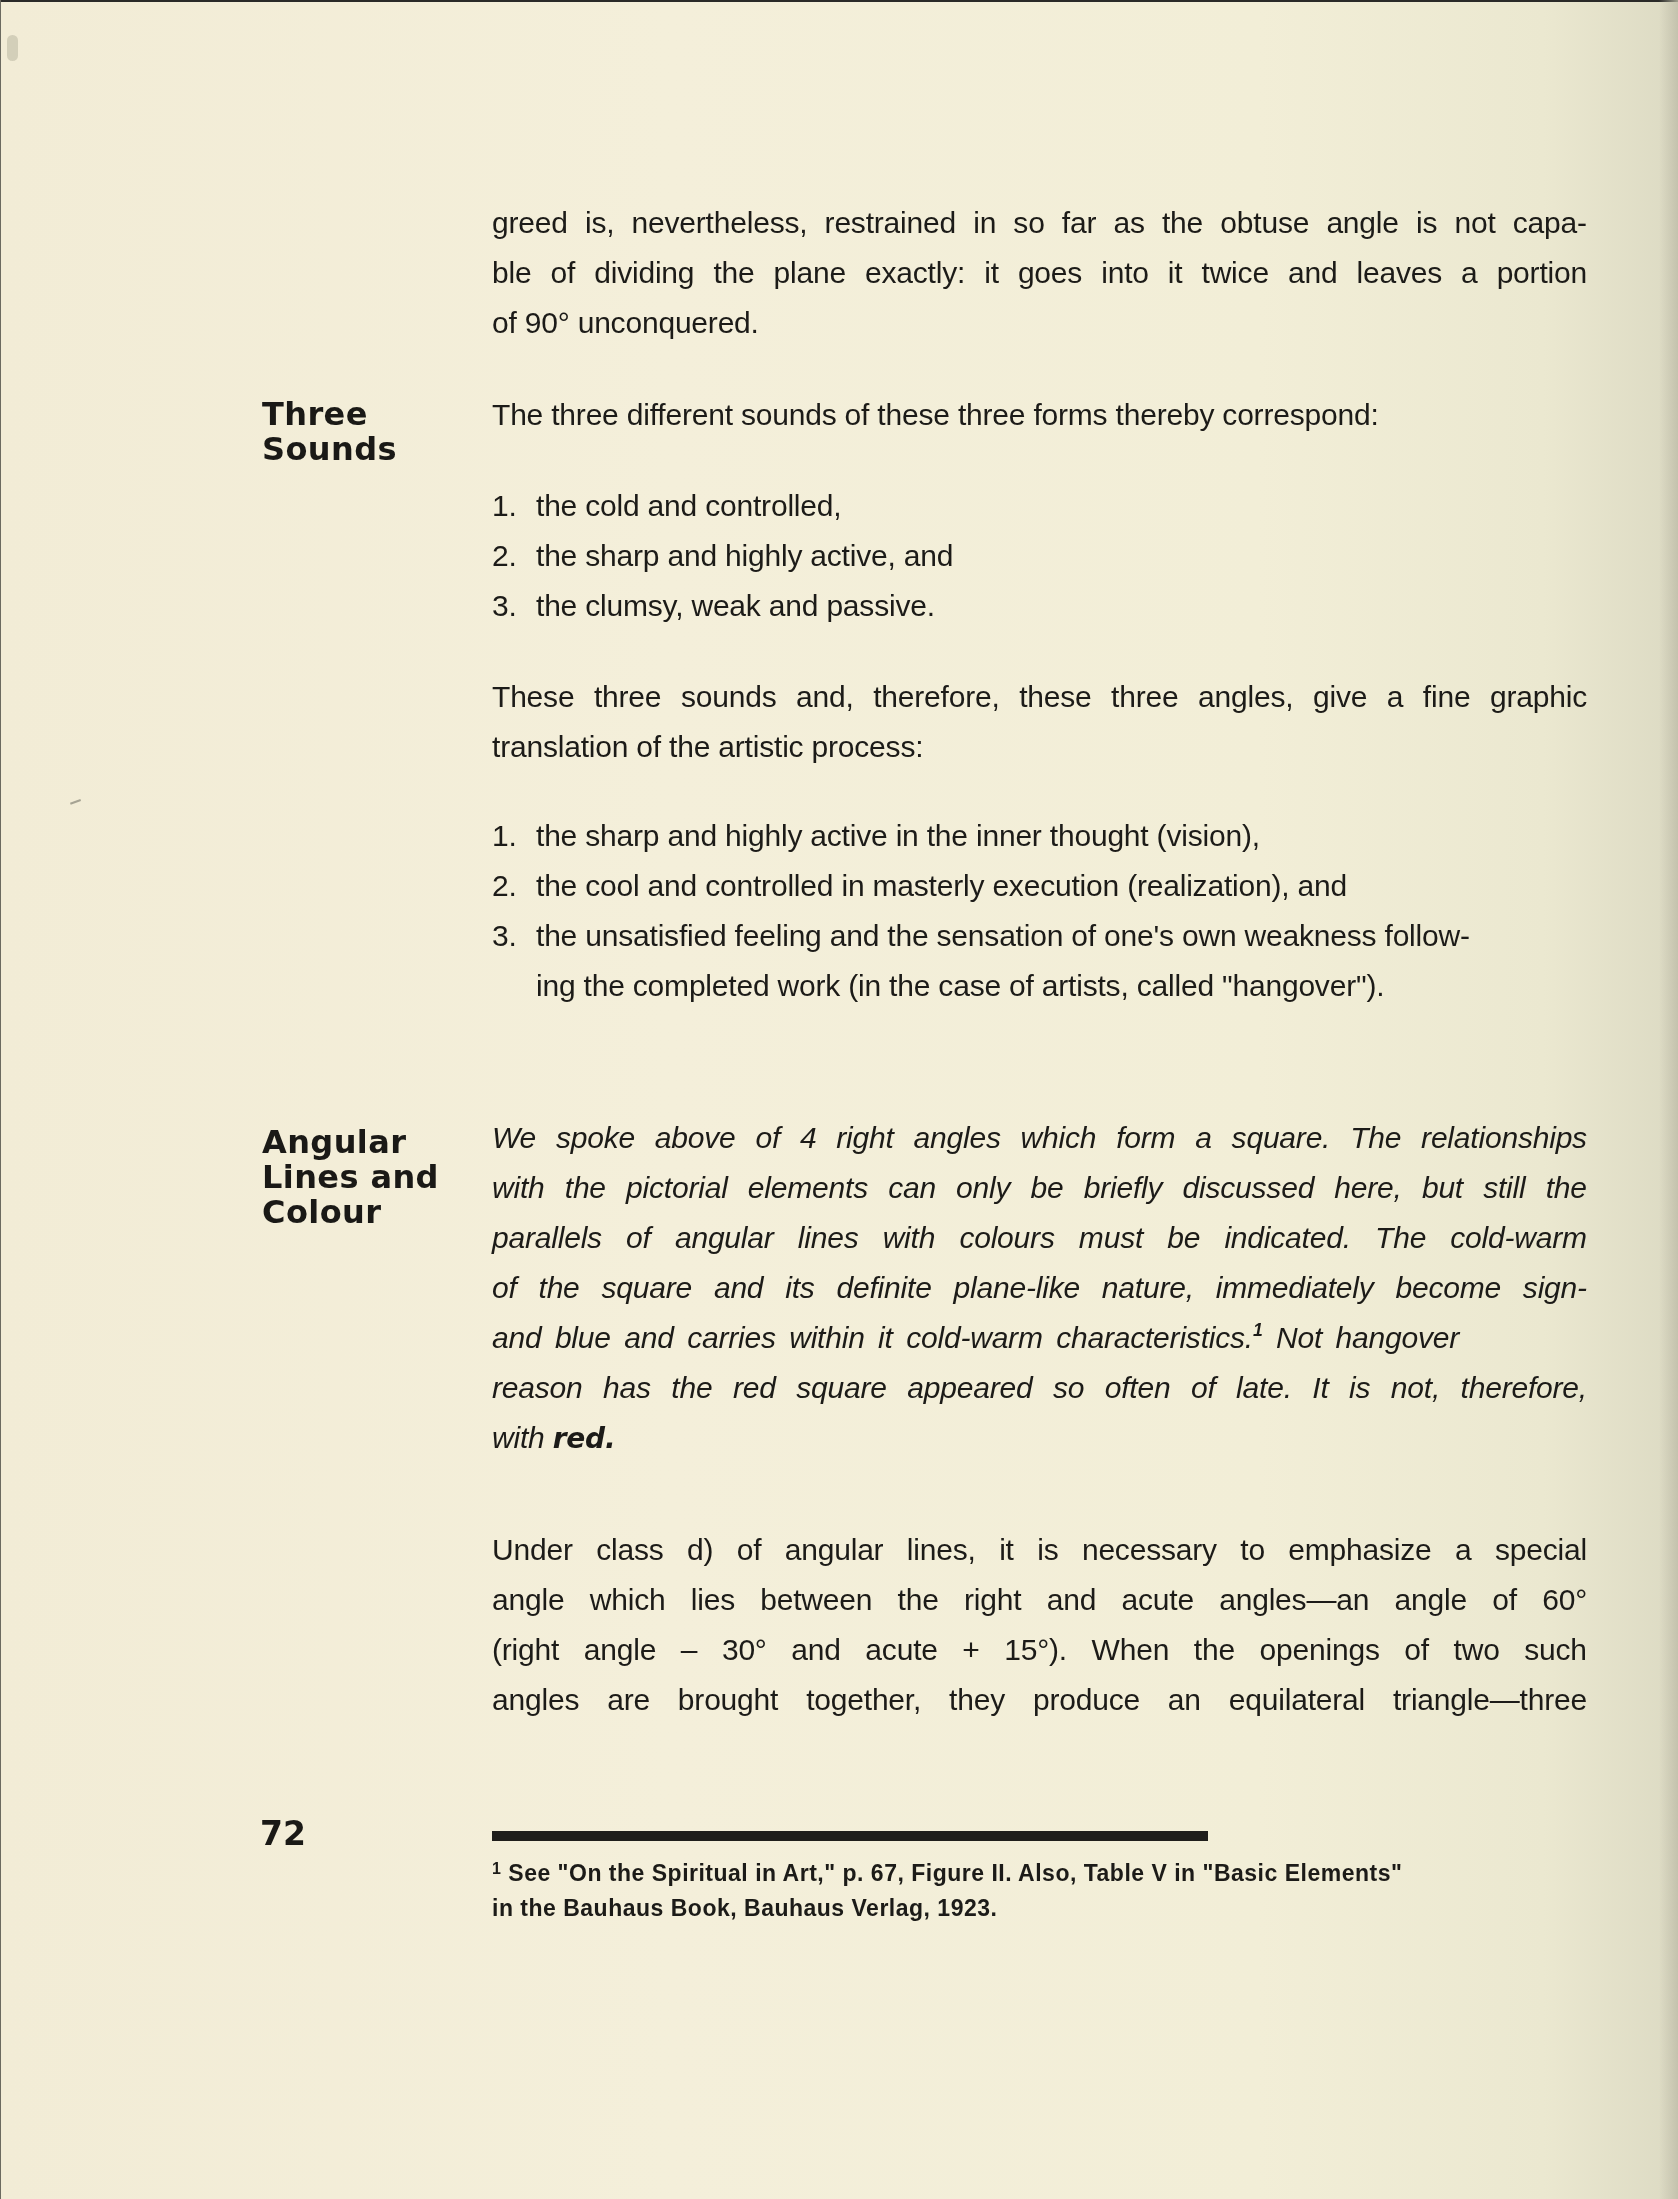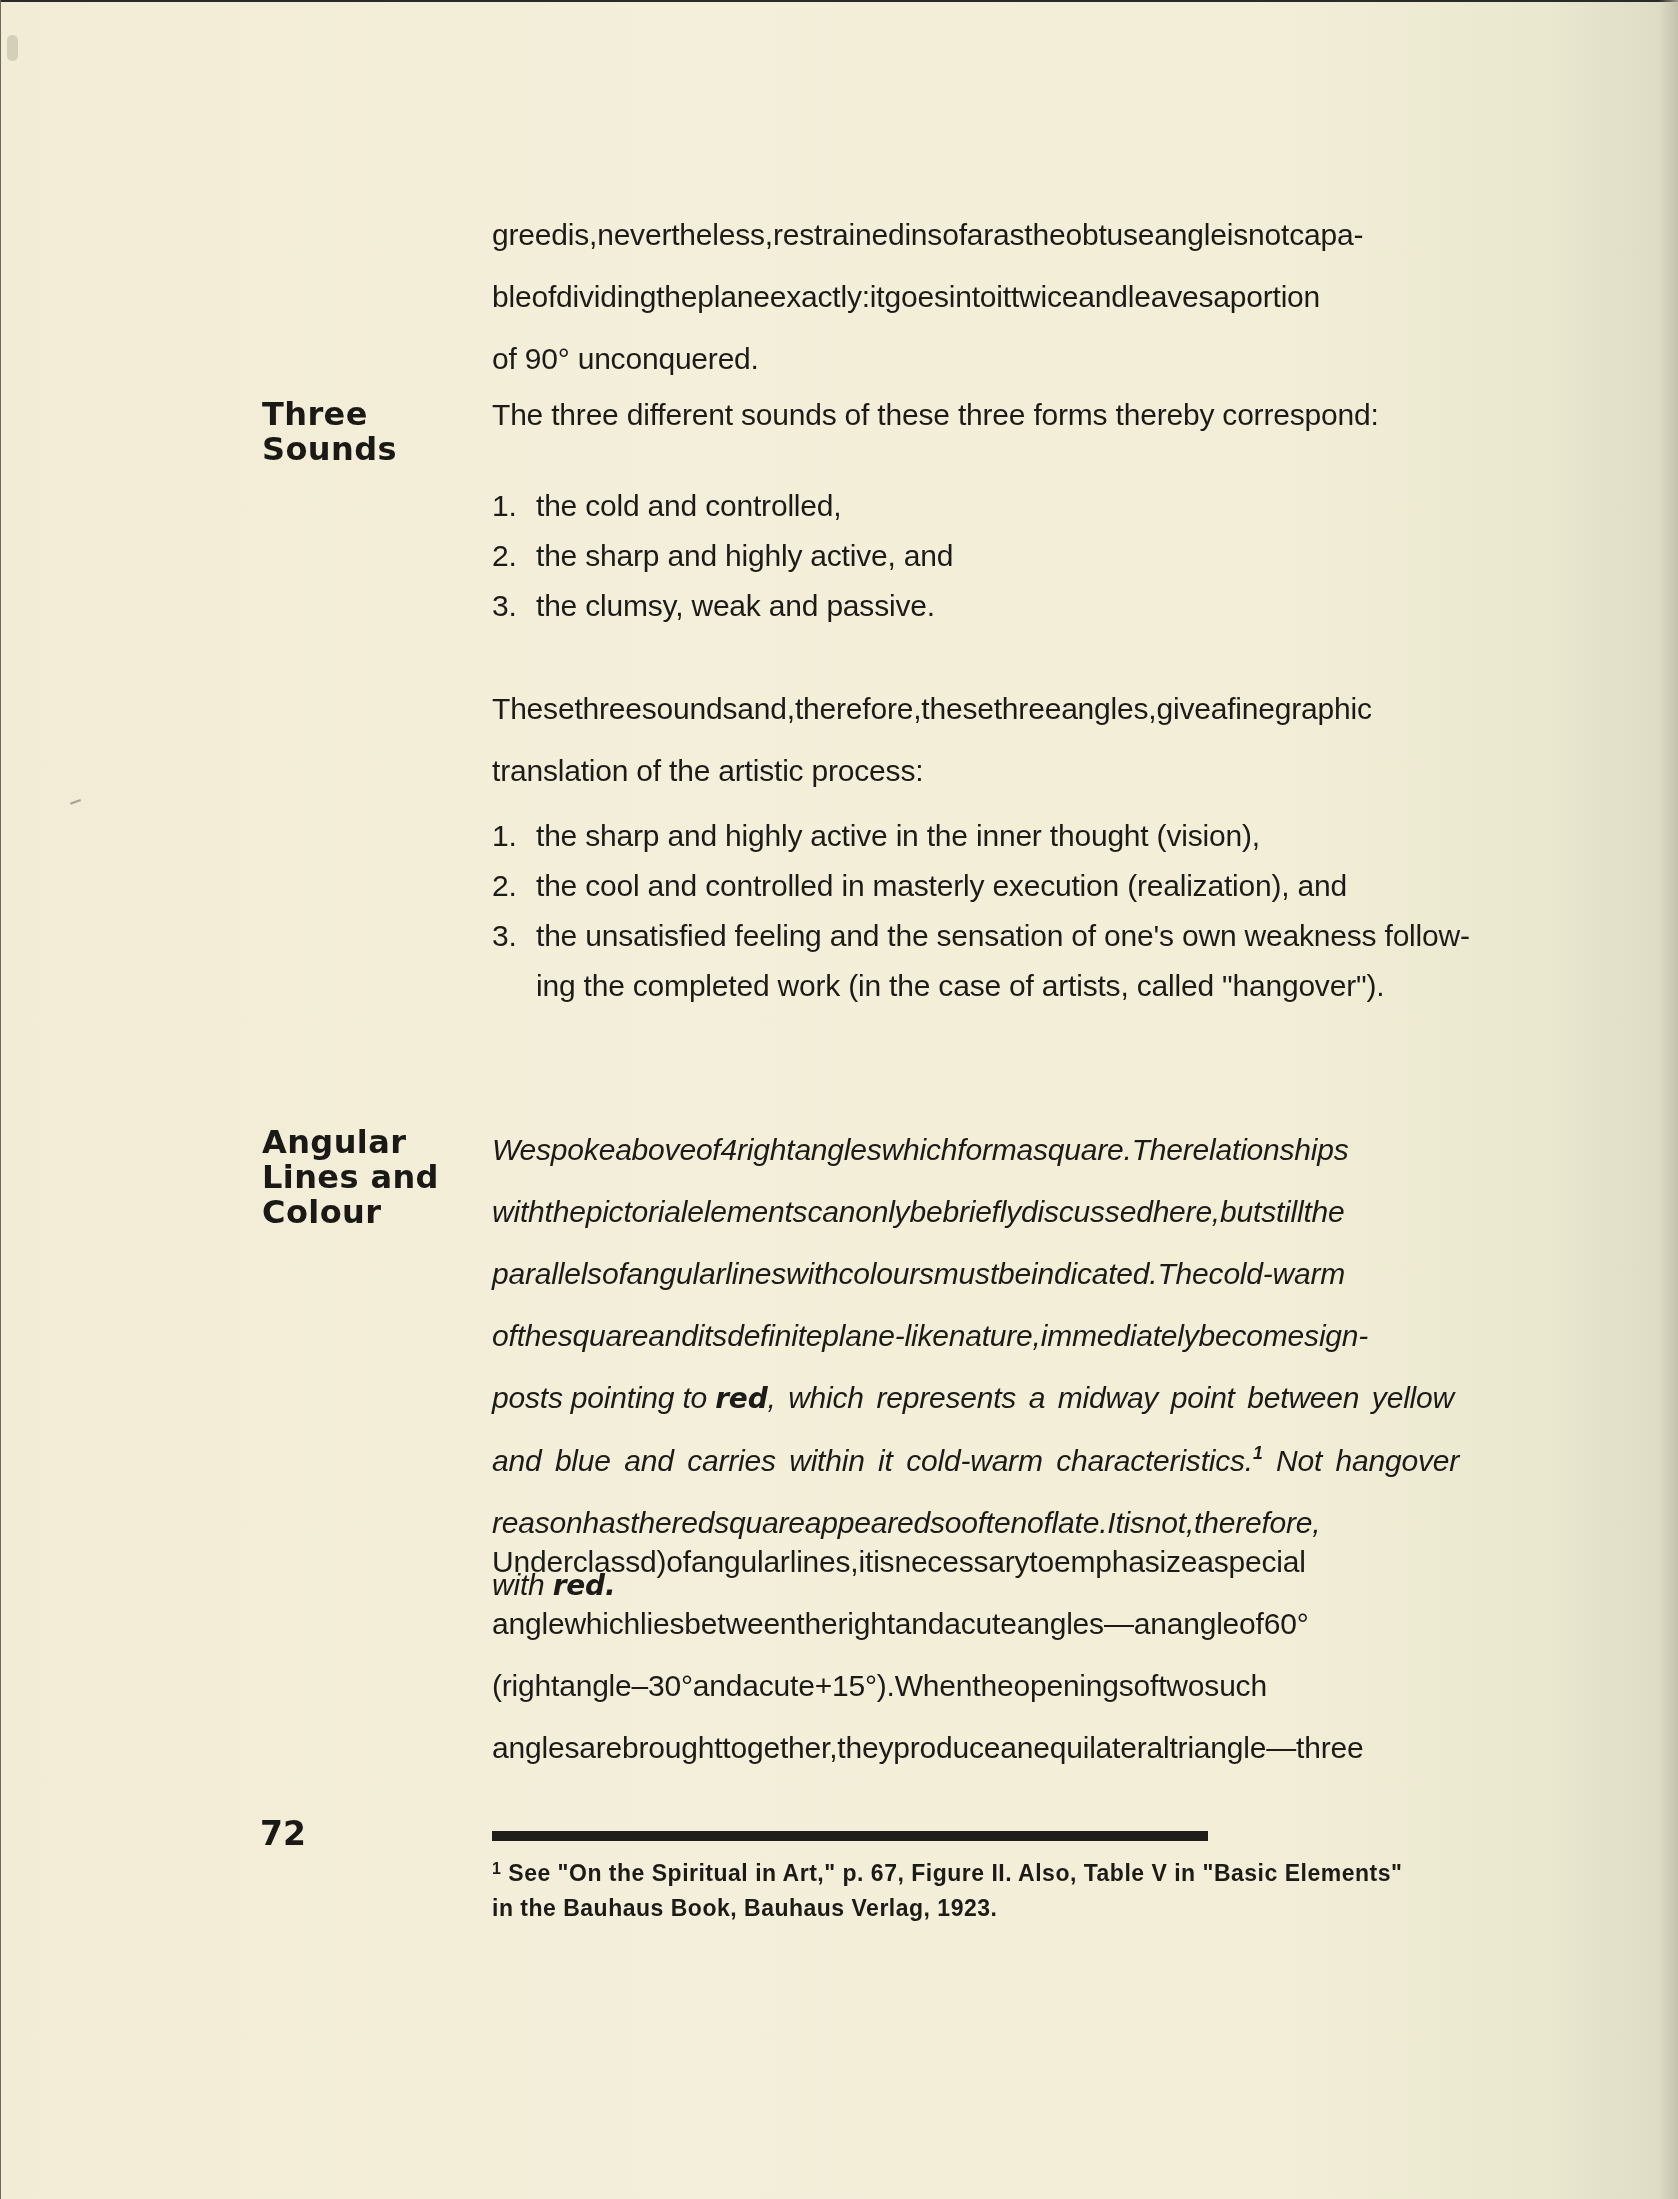--- a/index.html
+++ b/index.html
@@ -40,21 +40,21 @@
       left: 492px;
       width: 1095px;
       font-family: "Liberation Sans", sans-serif;
       font-size: 30px;
       line-height: 50px;
       letter-spacing: -0.2px;
       color: #1c1b18;
     }
     .para { margin: 0; text-align: justify; text-align-last: left; }
     .para .ln { display: block; white-space: nowrap; }
-    .justified .ln { display: flex; justify-content: flex-start; margin-top: 12px; }
+    .justified .ln { display: flex; justify-content: space-between; }
     .justified .ln.last { display: block; }
     .list { margin: 0; padding: 0; list-style: none; }
     .list li { display: flex; white-space: nowrap; }
     .list .num { width: 44px; flex: none; }
     .list .cont { padding-left: 44px; display: block; }
     b.strong { font-family: "DejaVu Sans", sans-serif; font-weight: bold; font-size: 28px; }
     sup.fn { font-size: 17.6px; font-weight: bold; vertical-align: 12.3px; line-height: 0; }
     .rule {
       position: absolute; left: 492px; top: 1831px; width: 716px; height: 9.7px; background: #1f1e1b;
     }
@@ -252,24 +252,20 @@
         <span>square</span>
         <span>and</span>
         <span>its</span>
         <span>definite</span>
         <span>plane-like</span>
         <span>nature,</span>
         <span>immediately</span>
         <span>become</span>
         <span>sign-</span>
       </span>
-    <span class="ln" style="display:block;">
-      <span>posts pointing to</span>
-      <b class="strong">red</b><span style="word-spacing:4.4px;">, which represents a midway point between yellow</span>
-    </span>
     <span class="ln" style="display:block; word-spacing:5.3px;">
       <span>and blue and carries within it cold-warm characteristics.</span><sup class="fn">1</sup><span> Not hangover</span>
     </span>
     <span class="ln">
         <span>reason</span>
         <span>has</span>
         <span>the</span>
         <span>red</span>
         <span>square</span>
         <span>appeared</span>

